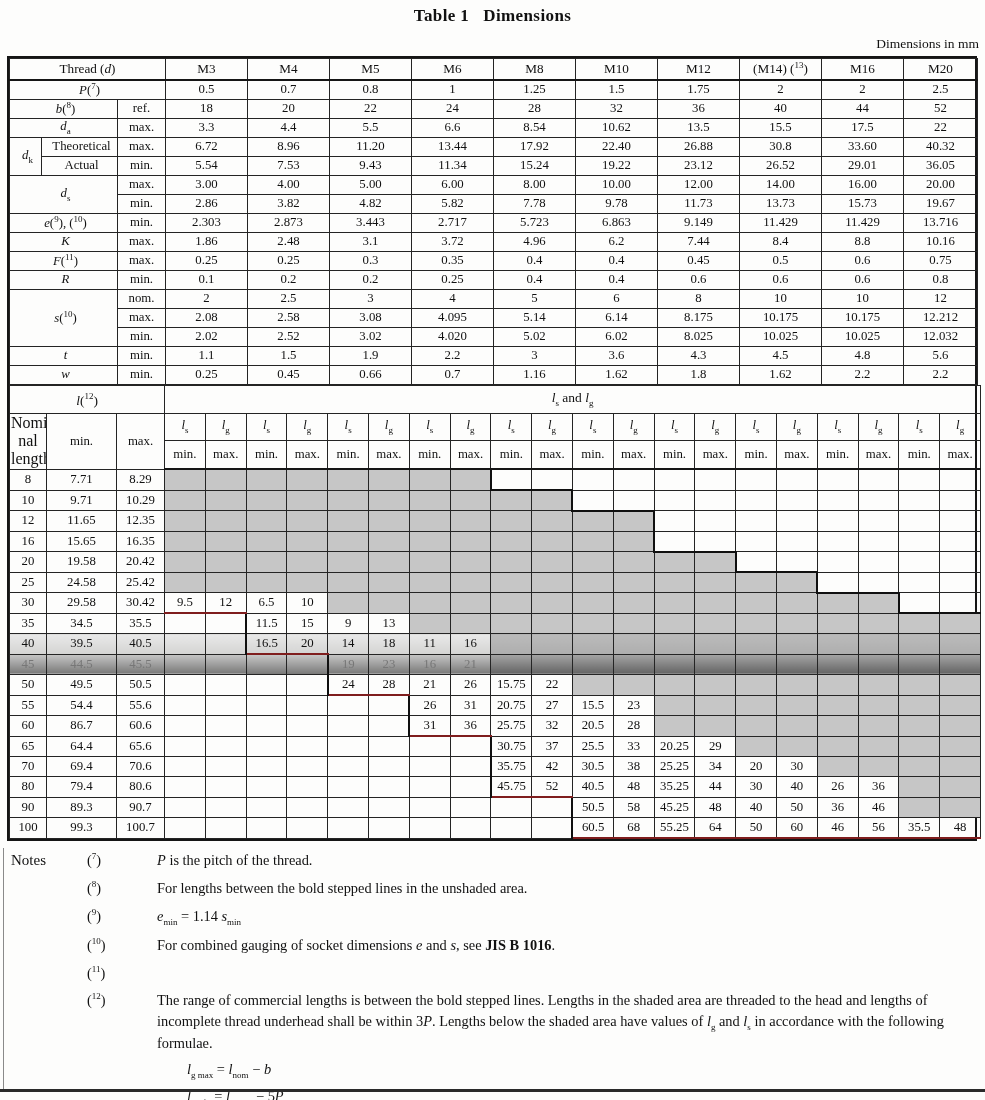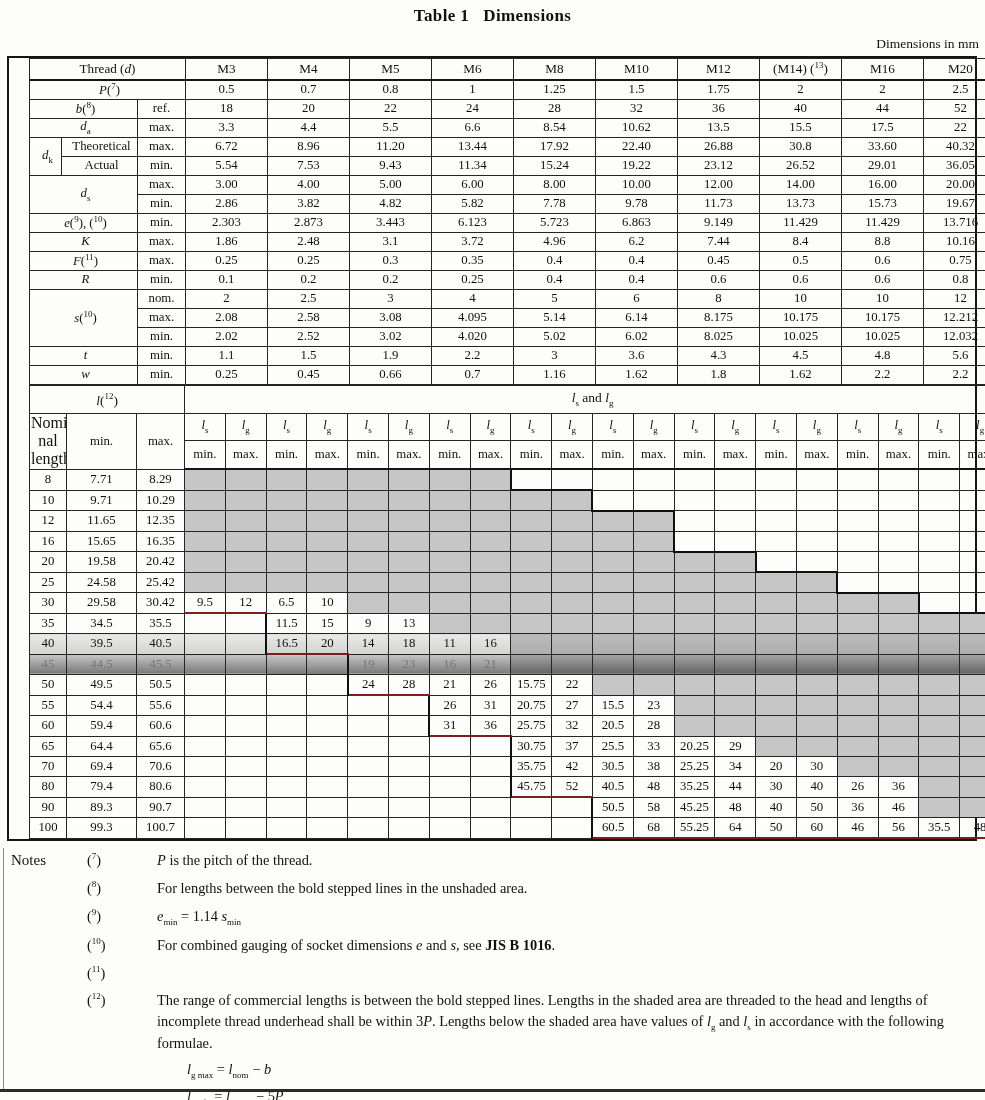--- a/index.html
+++ b/index.html
@@ -2,21 +2,21 @@
 <html><head>
 <meta charset="utf-8">
 <style>
   html,body{margin:0;padding:0;background:#fdfdfc;}
   body{position:relative;width:985px;height:1100px;overflow:hidden;
        font-family:"Liberation Serif","DejaVu Serif",serif;color:#111;}
   .title{position:absolute;top:6px;left:0;right:0;text-align:center;
          font-weight:bold;font-size:17px;letter-spacing:.4px;white-space:pre;}
   .units{position:absolute;top:36px;right:6px;font-size:13.5px;}
   .sheet{position:absolute;top:56px;left:7px;width:970px;}
-  .tframe{border:2px solid #151515;padding-left:20px;}
+  .tframe{border:2px solid #151515;}
   table{border-collapse:collapse;table-layout:fixed;width:100%;
         font-family:"Liberation Serif","DejaVu Serif",serif;color:#111;}
   td{border:1px solid #242424;text-align:center;font-size:12.8px;padding:0 1px;
      height:18px;line-height:1.05;overflow:hidden;}
   #upper td.lbl{text-align:center;padding-left:5px;}
   #upper tr.hdr td{height:20px;border-bottom:2px solid #151515;font-size:13.2px;}
   #lower tr.h1 td{height:27px;font-size:13.5px;}
   #lower tr.h2 td{height:26px;}
   #lower tr.h3 td{height:27px;border-bottom:2px solid #151515;}
   #lower td{height:19px;}
@@ -175,21 +175,21 @@
             <td>13.73</td>
             <td>15.73</td>
             <td>19.67</td>
           </tr>
           <tr>
             <td colspan="2" class="lbl"><i>e</i>(<sup>9</sup>),  (<sup>10</sup>)</td>
             <td>min.</td>
             <td>2.303</td>
             <td>2.873</td>
             <td>3.443</td>
-            <td>6.123</td>
+            <td>2.717</td>
             <td>5.723</td>
             <td>6.863</td>
             <td>9.149</td>
             <td>11.429</td>
             <td>11.429</td>
             <td>13.716</td>
           </tr>
           <tr>
             <td colspan="2" class="lbl"><i>K</i></td>
             <td>max.</td>
@@ -677,21 +677,21 @@
             <td class="shaded"></td>
             <td class="shaded"></td>
             <td class="shaded"></td>
             <td class="shaded"></td>
             <td class="shaded"></td>
             <td class="shaded"></td>
             <td class="shaded"></td>
           </tr>
           <tr>
             <td>60</td>
-            <td>59.4</td>
+            <td>86.7</td>
             <td>60.6</td>
             <td></td>
             <td></td>
             <td></td>
             <td></td>
             <td></td>
             <td class="br"></td>
             <td class="bb">31</td>
             <td class="bb">36</td>
             <td>25.75</td>

